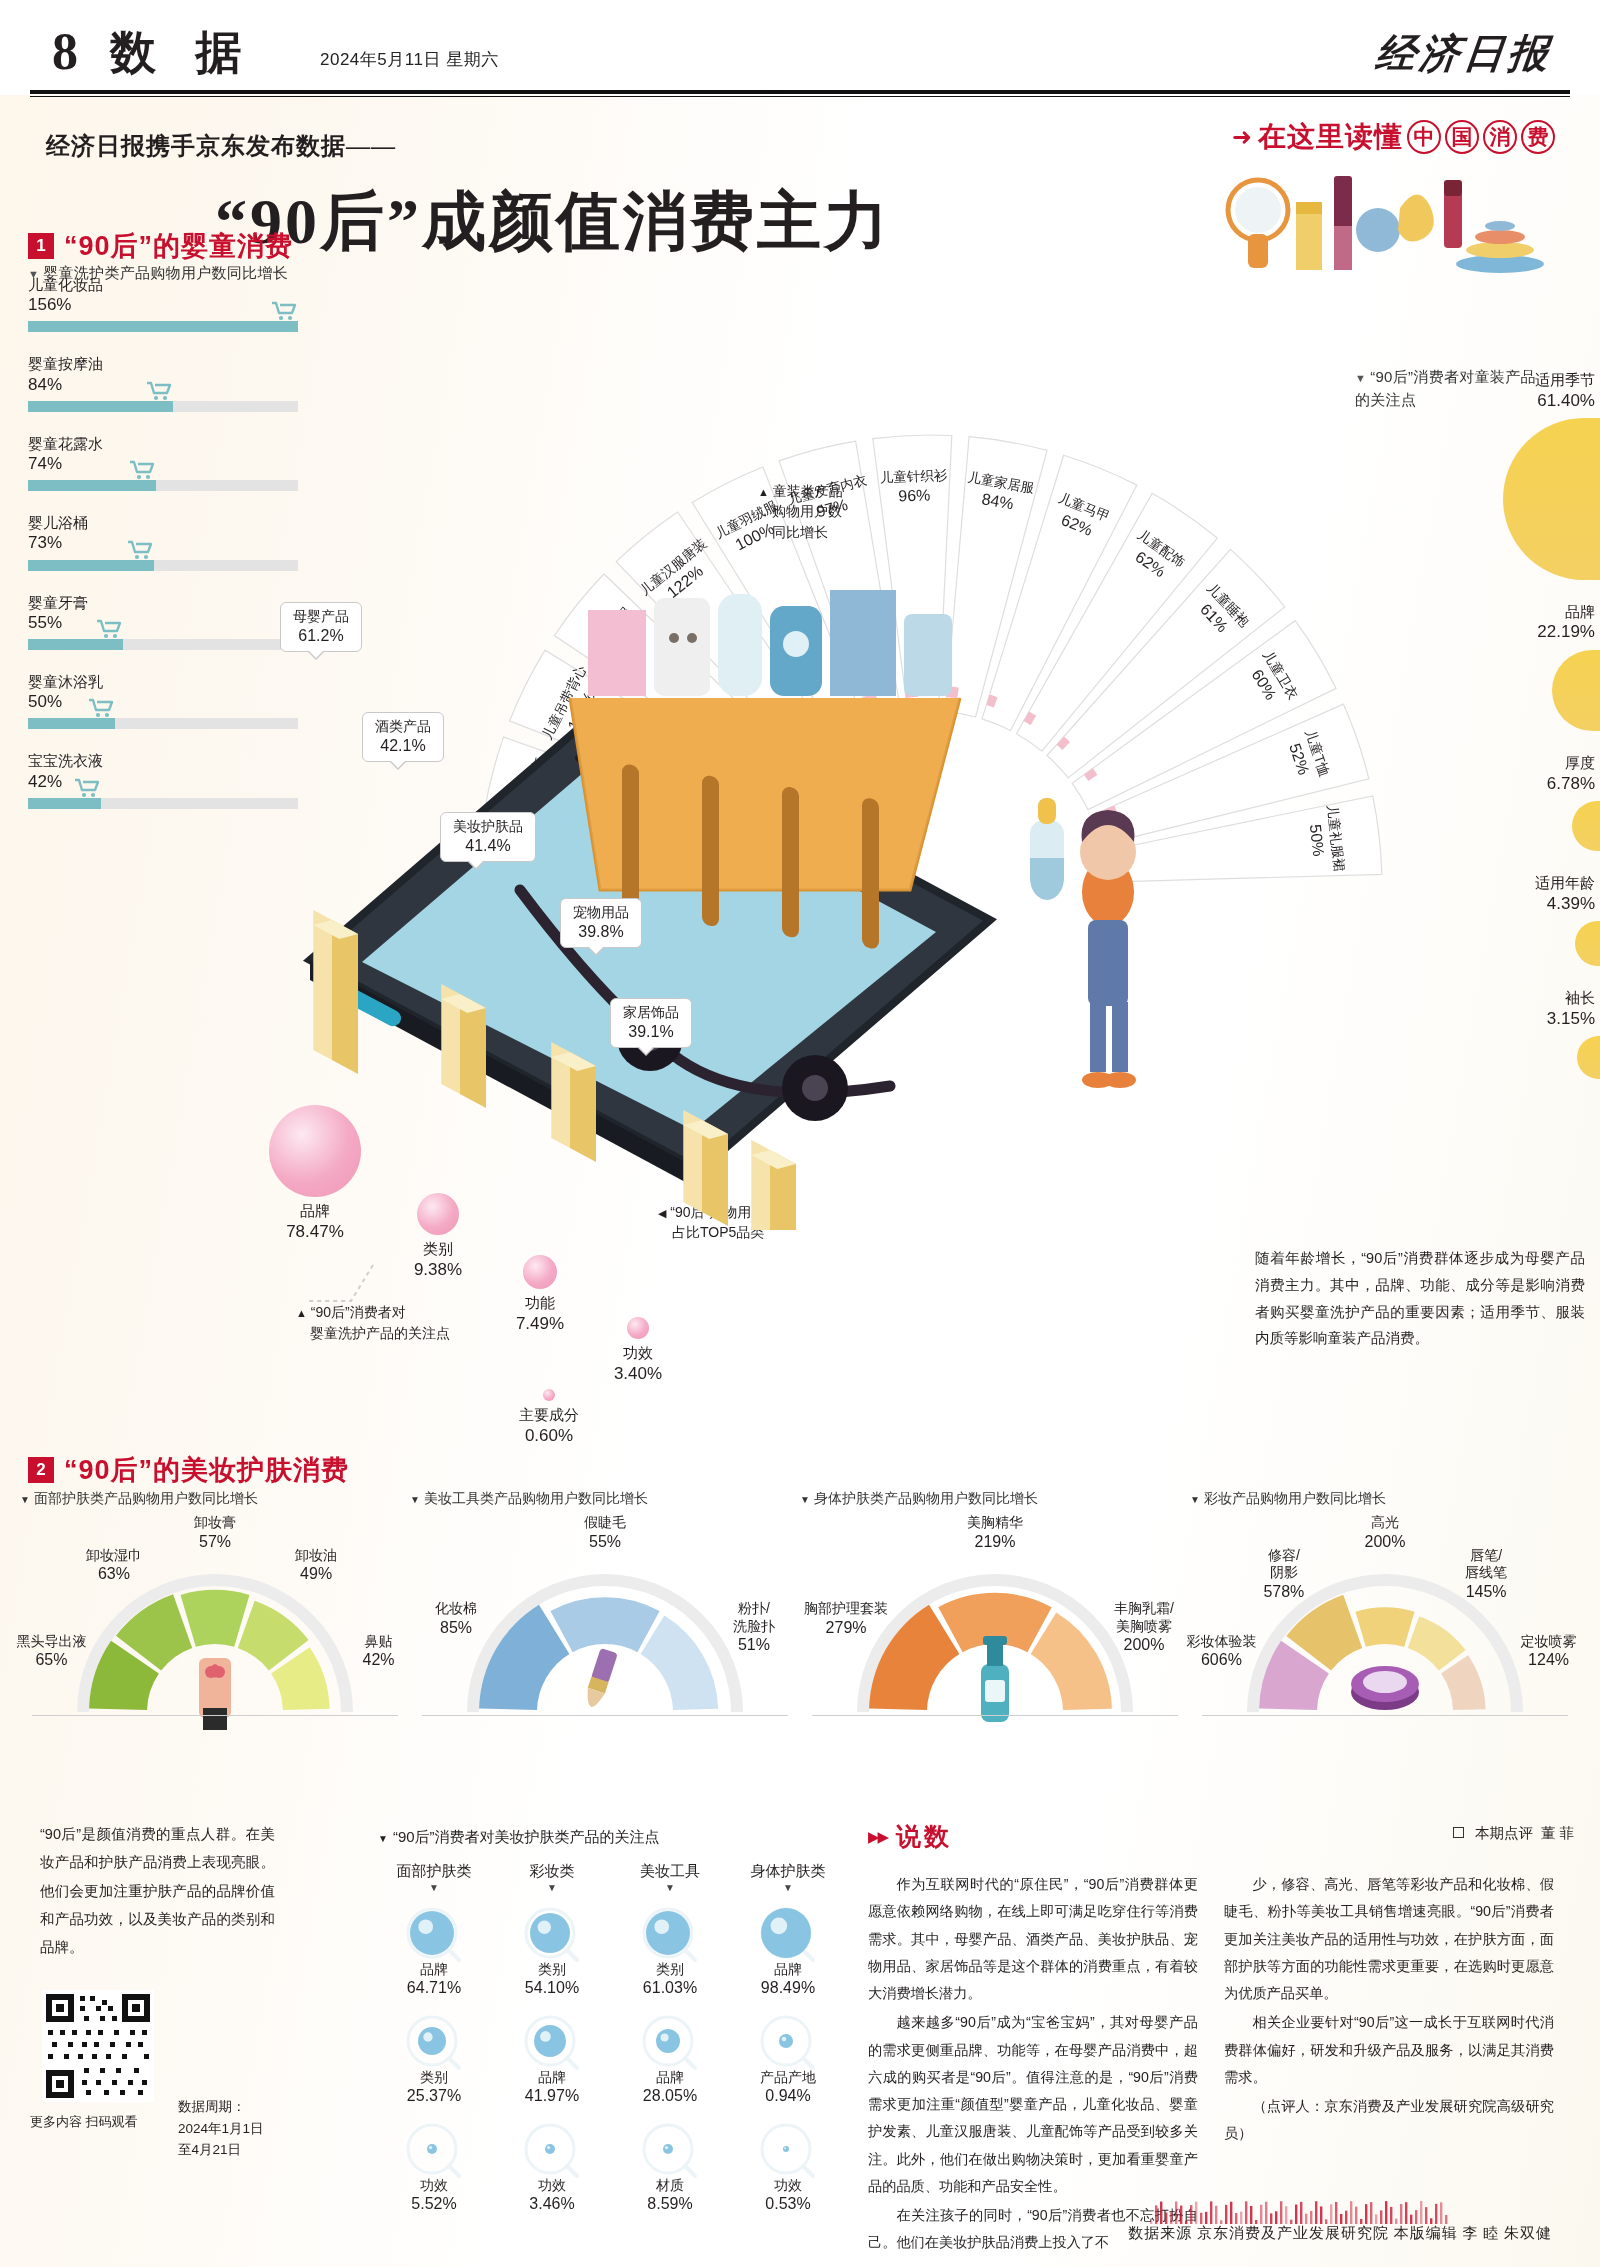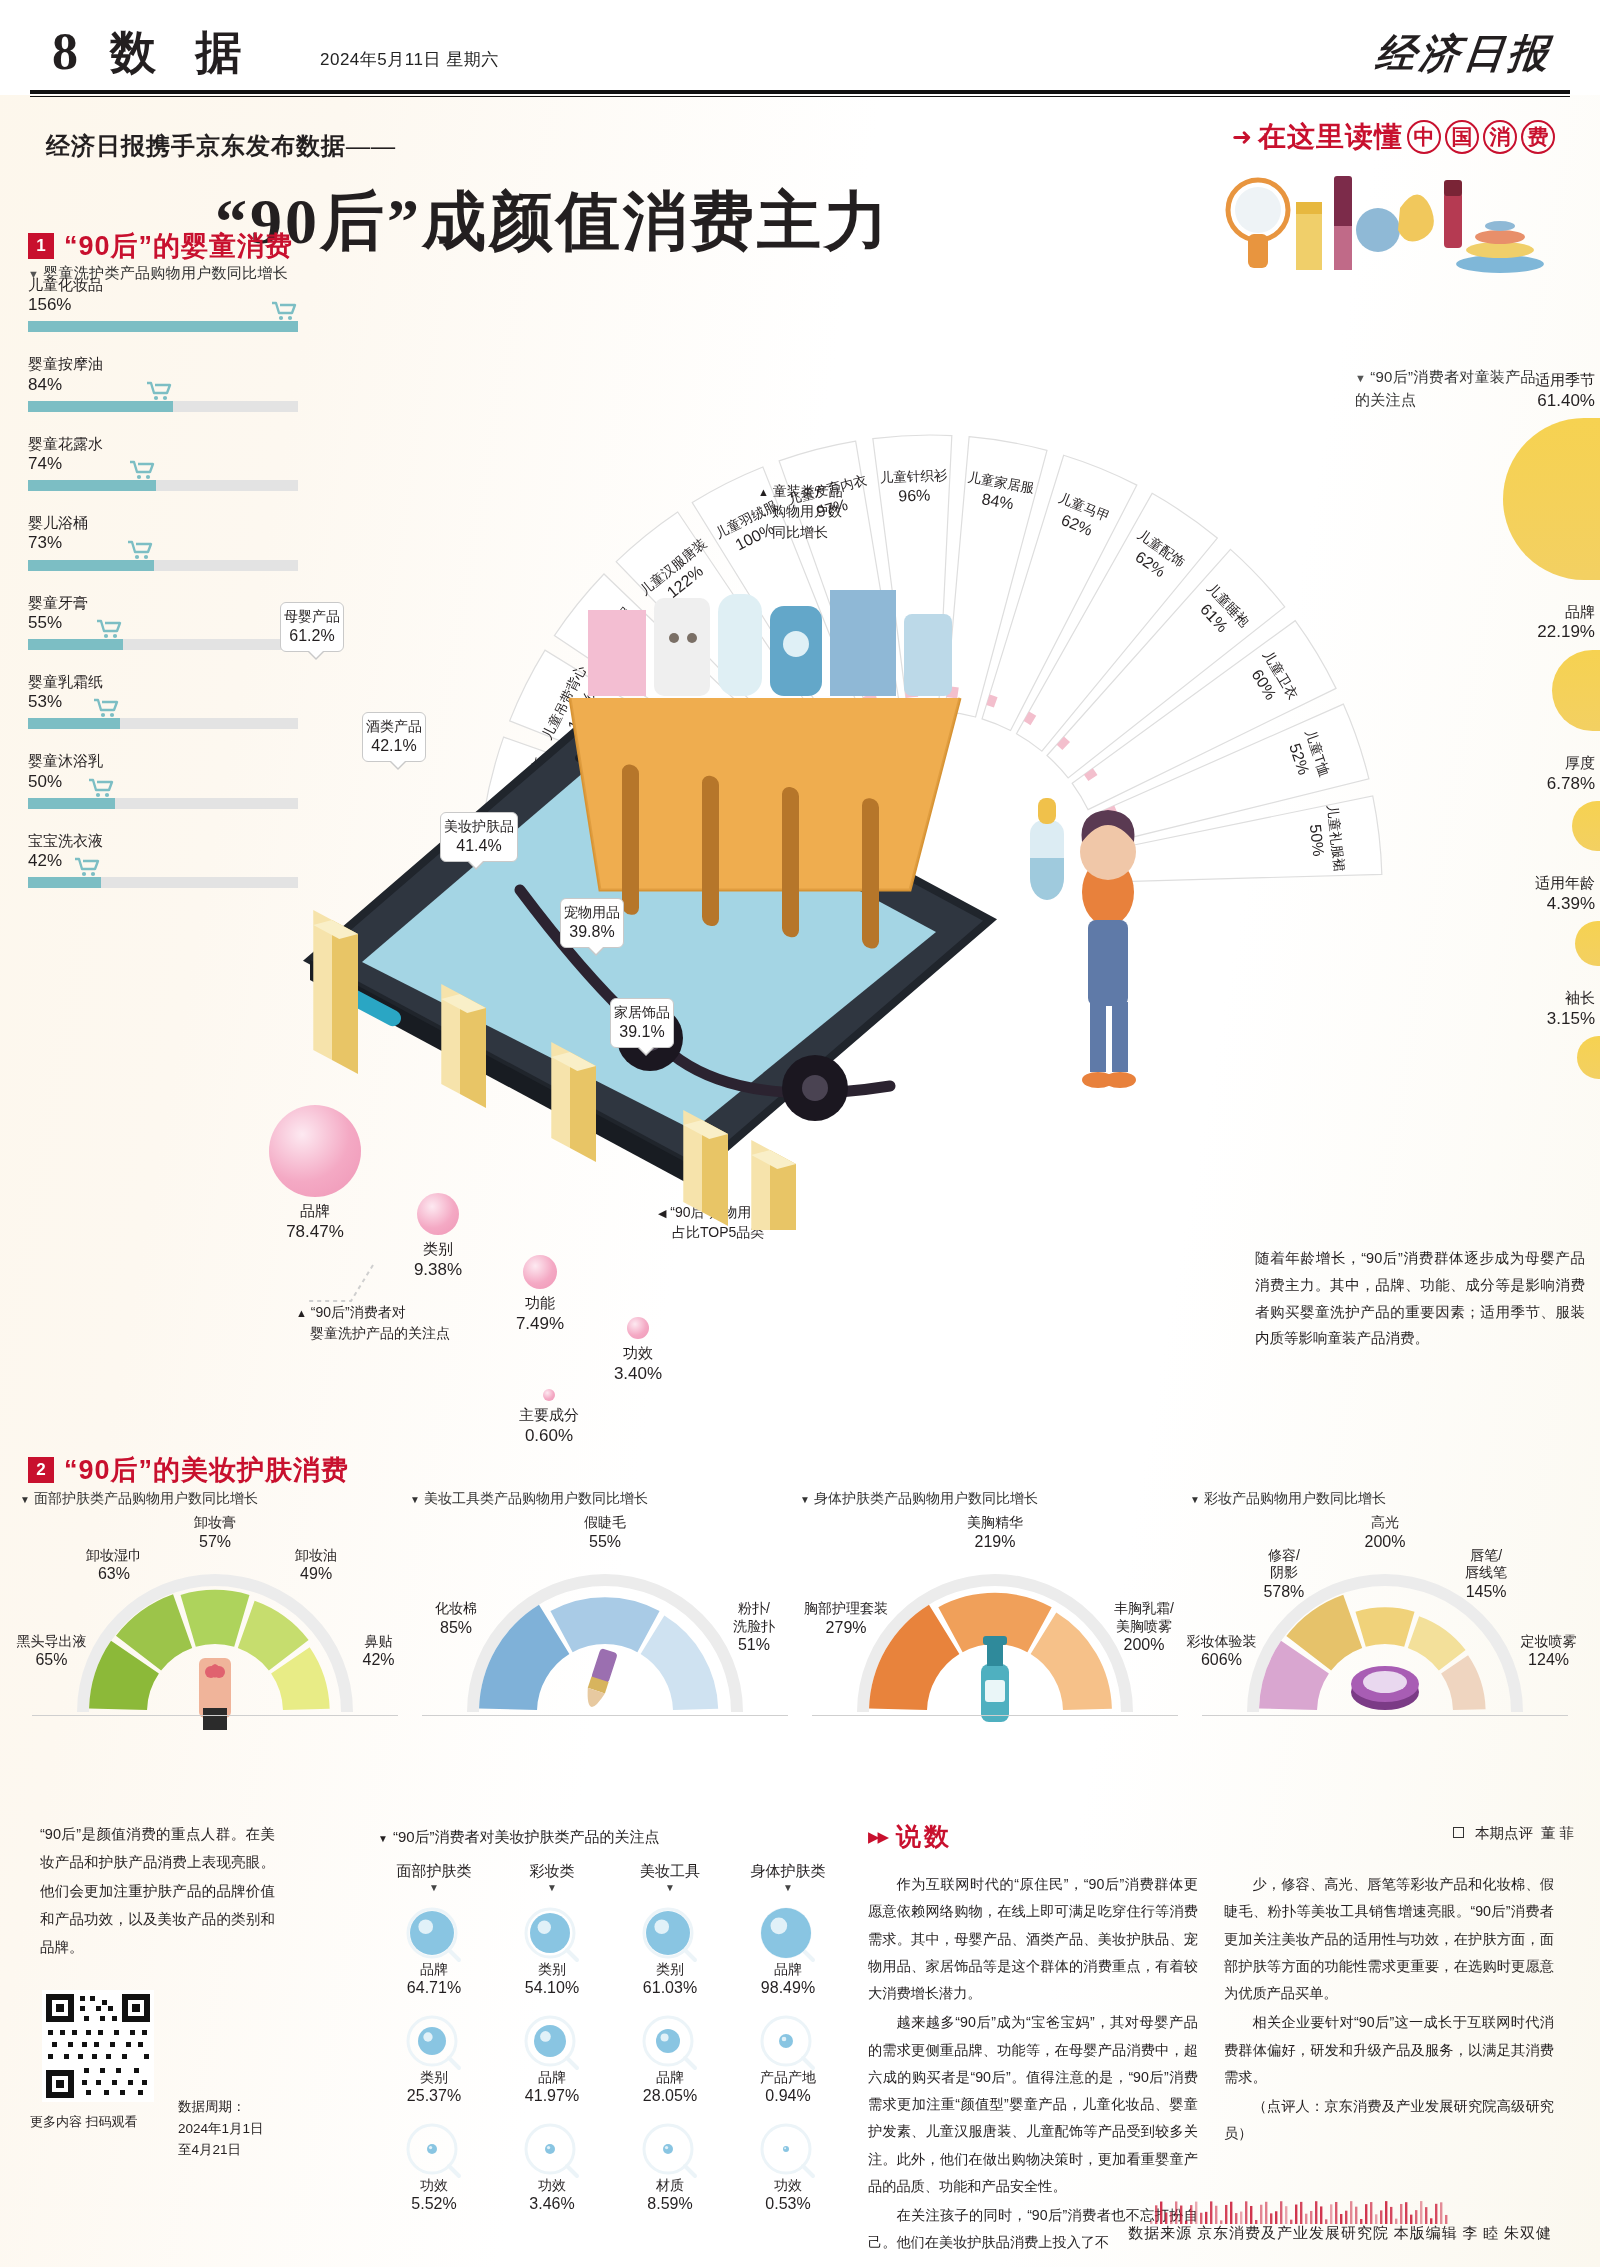--- a/index.html
+++ b/index.html
@@ -56,21 +56,21 @@
   
   #fan { position:absolute; left:430px; top:215px; width:1000px; height:760px; }
   .fan-lab { position:absolute; transform-origin:center center; text-align:center;
              font-size:13.5px; line-height:1.25; color:#231f20; white-space:nowrap; }
   .fan-lab b { font-weight:normal; font-size:16px; display:block; }
   .fan-note { position:absolute; font-size:14px; line-height:1.45; color:#231f20; }
 
   
   #phone { position:absolute; left:270px; top:590px; width:940px; height:640px; }
   .callout { position:absolute; background:#fff; border:1px solid #c9c9c9; border-radius:6px;
-             padding:5px 3px; font-size:14px; line-height:1.25; text-align:center; color:#231f20; }
+             padding:5px 12px; font-size:14px; line-height:1.25; text-align:center; color:#231f20; }
   .callout b { display:block; font-weight:normal; font-size:16px; }
   .callout:after { content:""; position:absolute; left:28px; bottom:-7px; width:0;height:0;
              border-left:7px solid transparent; border-right:7px solid transparent; border-top:7px solid #fff; }
   .callout:before { content:""; position:absolute; left:27px; bottom:-9px; width:0;height:0;
              border-left:8px solid transparent; border-right:8px solid transparent; border-top:8px solid #c9c9c9; }
 
   
   #bubbles { position:absolute; left:255px; top:1105px; width:520px; height:320px; }
   .bub { position:absolute; border-radius:50%;
          background:radial-gradient(circle at 36% 32%, #fde9f1 0%, #f4a9c4 55%, #ef96b6 100%); }
@@ -238,34 +238,20 @@
               </g>
             </svg></div>
         </div>
       </div>
       <div class="bar-item">
         <div class="bar-label">婴童牙膏</div>
         <div class="bar-value">55%</div>
         <div class="bar-track">
           <div class="bar-fill" style="width:35.256410256410255%;background:#7cbec4"></div>
           <div class="cart" style="left:calc(35.256410256410255% - 26px)"><svg viewBox="0 0 26 20" width="26" height="20">
-              <g fill="#7cbec4">
-   <path d="M0 2h4l3 10h13l3-8H8" fill="none" stroke="#7cbec4" stroke-width="2.4" stroke-linejoin="round"></path>
-   <circle cx="9" cy="17" r="2.1"></circle>
-                <circle cx="18" cy="17" r="2.1"></circle>
-              </g>
-            </svg></div>
-        </div>
-      </div>
-      <div class="bar-item">
-        <div class="bar-label">婴童乳霜纸</div>
-        <div class="bar-value">53%</div>
-        <div class="bar-track">
-          <div class="bar-fill" style="width:33.97435897435898%;background:#7cbec4"></div>
-          <div class="cart" style="left:calc(33.97435897435898% - 26px)"><svg viewBox="0 0 26 20" width="26" height="20">
               <g fill="#7cbec4">
    <path d="M0 2h4l3 10h13l3-8H8" fill="none" stroke="#7cbec4" stroke-width="2.4" stroke-linejoin="round"></path>
    <circle cx="9" cy="17" r="2.1"></circle>
                 <circle cx="18" cy="17" r="2.1"></circle>
               </g>
             </svg></div>
         </div>
       </div>
       <div class="bar-item">
         <div class="bar-label">婴童沐浴乳</div>

